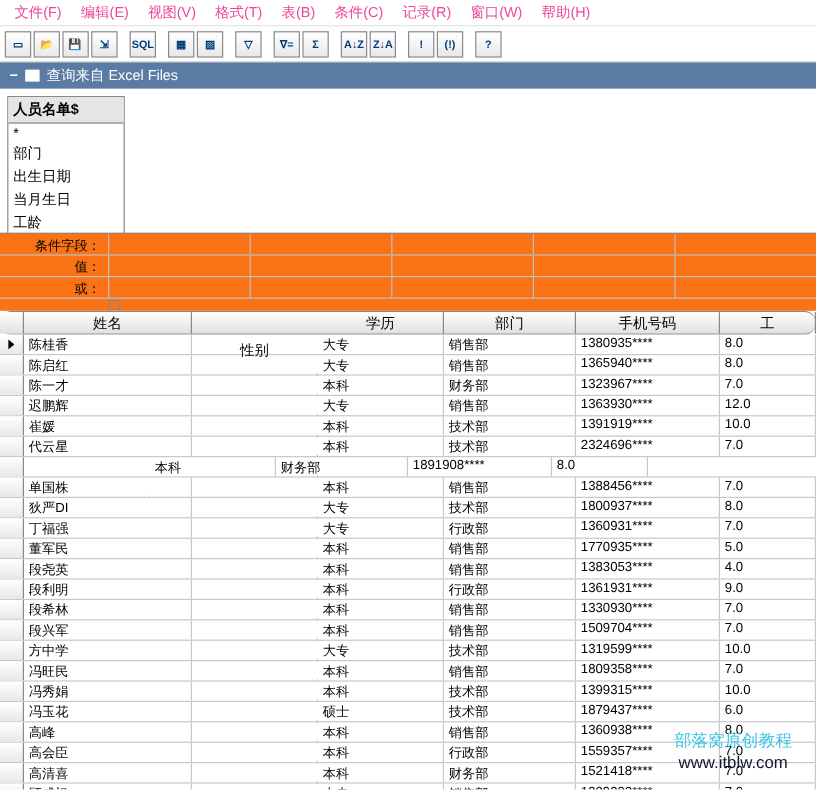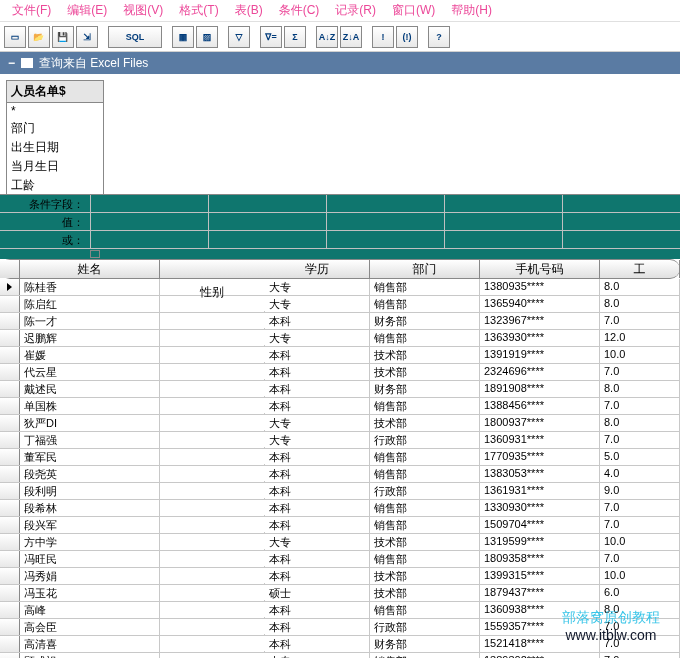--- a/index.html
+++ b/index.html
@@ -1,31 +1,31 @@
 <!DOCTYPE html>
 <html><head>
 <meta charset="utf-8">
 <style>
 *{box-sizing:border-box;margin:0;padding:0;}
 body{font-family:"Microsoft YaHei","SimSun",Arial,sans-serif;font-size:12px;background:#fff;color:#000;width:680px;height:658px;overflow:hidden;position:relative;}
 .menu-bar{height:22px;background:#fff;display:flex;align-items:center;padding:2px 4px;border-bottom:1px solid #e0e0e0;}
 .menu-item{padding:2px 8px;cursor:default;color:#ec4899;}
 .toolbar{height:30px;background:#fff;display:flex;align-items:center;padding:2px 4px;gap:2px;border-bottom:1px solid #d0d0d0;}
 .tbtn{width:22px;height:22px;border:1px solid #888;background:linear-gradient(#fff,#e8e8e8);display:flex;align-items:center;justify-content:center;font-size:9px;font-weight:bold;cursor:default;color:#003b7a;}
-.tbtn.wide{width:54px;}
+.tbtn.wide{width:22px;}
 .tsep{width:6px;}
 .source-bar{height:22px;background:#5a7ba3;color:#fff;display:flex;align-items:center;padding:2px 8px;gap:6px;}
 .source-bar .minus{color:#fff;font-weight:bold;}
 .source-icon{display:inline-block;width:12px;height:10px;background:#fff;}
 .table-panel{height:120px;background:#fff;padding:6px;}
 .table-box{width:98px;border:1px solid #888;background:#fff;}
 .table-box-header{background:#e5e5e5;border-bottom:1px solid #888;padding:2px 4px;font-weight:bold;text-align:left;}
 .table-box-body{max-height:92px;overflow:hidden;}
 .field-item{padding:1px 4px;cursor:default;}
-.criteria-area{border-top:1px solid #888;background:#0f766e;}
+.criteria-area{border-top:1px solid #888;background:#f97316;}
 .criteria-row{display:flex;height:18px;align-items:stretch;border-bottom:1px solid #c0c0c0;}
 .criteria-label{width:90px;text-align:right;padding:2px 6px;font-size:11px;}
 .criteria-cells{flex:1;display:flex;}
 .criteria-cell{flex:1;border-left:1px solid #c0c0c0;}
 .splitter-row{height:10px;display:flex;align-items:center;padding-left:90px;}
 .splitter-box{width:10px;height:8px;border:1px solid #888;}
 .grid-area{position:relative;overflow:hidden;}
 .grid-header{display:flex;height:20px;background:linear-gradient(#fff,#e0e0e0);border-top:1px solid #888;border-bottom:1px solid #888;border-radius:10px;}
 .col-h{border-right:1px solid #888;display:flex;align-items:center;justify-content:center;font-size:12px;}
 .row-h{width:20px;border-right:1px solid #888;background:linear-gradient(#fff,#e0e0e0);}
@@ -200,21 +200,20 @@
         <div class="row-head"></div>
         <div class="cell c-name">代云星</div>
         <div class="cell c-sex">男</div>
         <div class="cell c-edu">本科</div>
         <div class="cell c-dept">技术部</div>
         <div class="cell c-phone">2324696****</div>
         <div class="cell c-age">7.0</div>
       </div>
       <div class="grid-row">
         <div class="row-head"></div>
-        <div class="cell c-name">戴述民</div>
         <div class="cell c-sex">男</div>
         <div class="cell c-edu">本科</div>
         <div class="cell c-dept">财务部</div>
         <div class="cell c-phone">1891908****</div>
         <div class="cell c-age">8.0</div>
       </div>
       <div class="grid-row">
         <div class="row-head"></div>
         <div class="cell c-name">单国株</div>
         <div class="cell c-sex">男</div>

